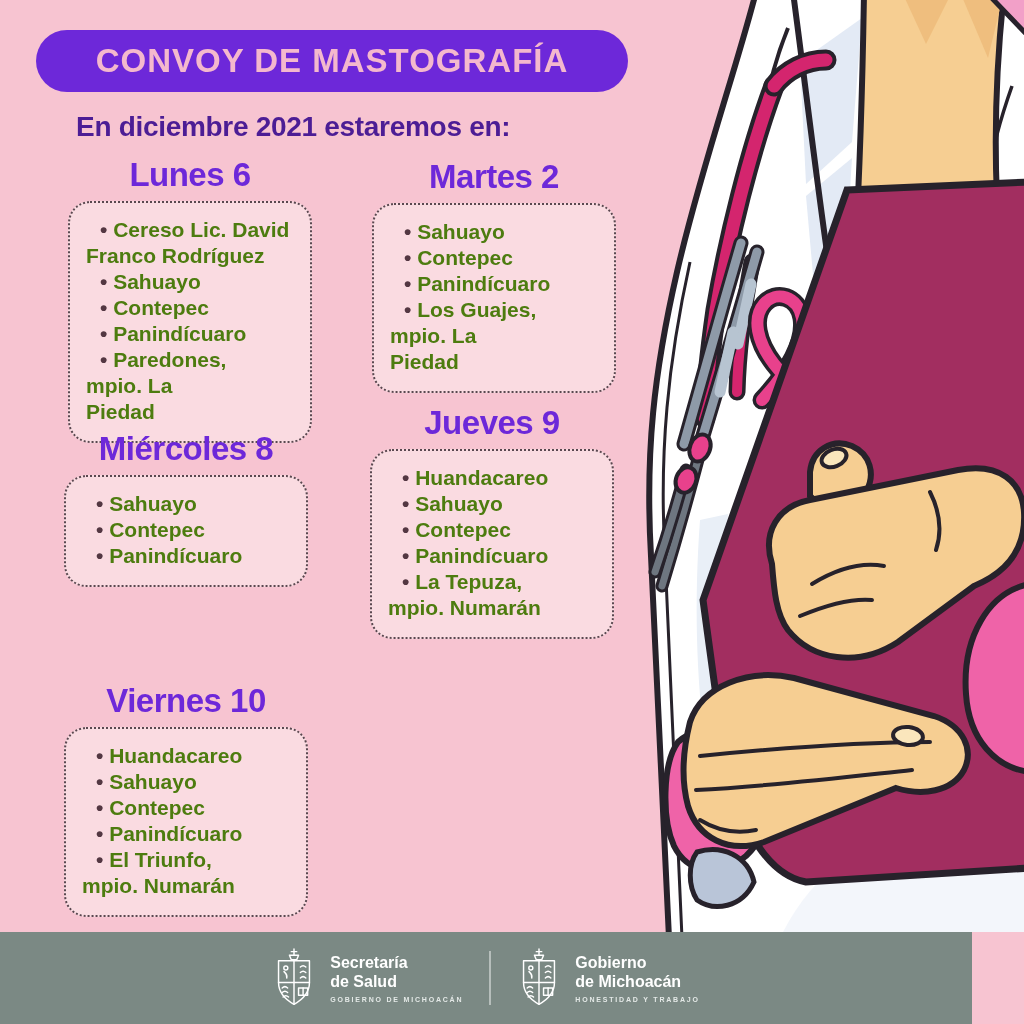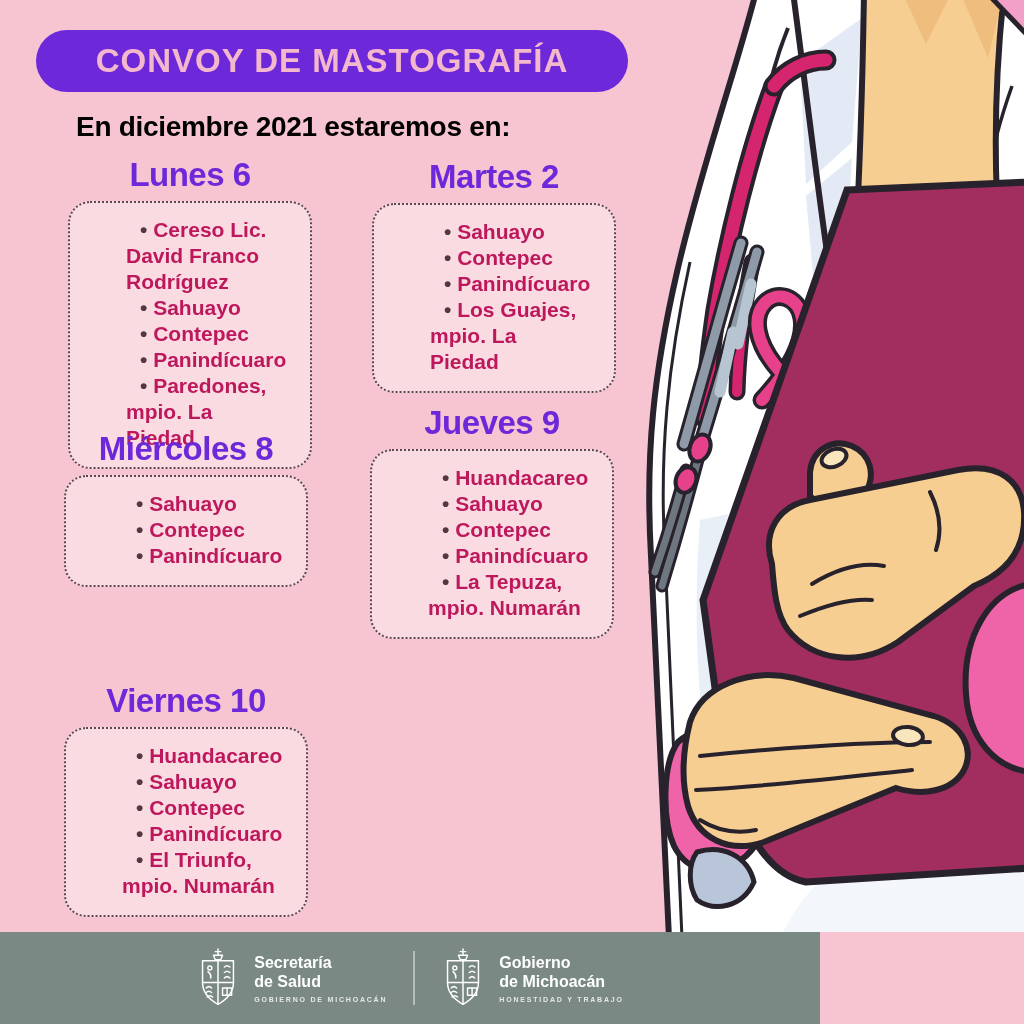--- a/index.html
+++ b/index.html
@@ -11,48 +11,48 @@
   .title-pill{
     position:absolute;left:36px;top:30px;width:592px;height:62px;
     background:#6d28d9;border-radius:34px;
     display:flex;align-items:center;justify-content:center;
   }
   .title-pill span{
     color:#F4B8CD;font-size:33px;font-weight:bold;letter-spacing:1px;white-space:nowrap;
   }
   .subtitle{
     position:absolute;left:76px;top:111px;
-    font-size:28px;font-weight:bold;color:#000000;letter-spacing:-0.3px;white-space:nowrap;
+    font-size:28px;font-weight:bold;color:#4c1d95;letter-spacing:-0.3px;white-space:nowrap;
   }
   
   .day-card{position:absolute;}
   .day-card h2{
     margin:0 0 7px 0;text-align:center;
     font-size:33px;font-weight:bold;color:#6d28d9;letter-spacing:-0.5px;
   }
   .day-box{
     background:#FADBE1;border:2.5px dotted #5A4850;border-radius:22px;
     padding:14px 14px 16px 16px;width:210px;
   }
   .loc-item{
-    font-size:21px;font-weight:bold;color:#be185d;
-    line-height:26px;text-indent:14px;margin-left:40px;
+    font-size:21px;font-weight:bold;color:#4d7c0f;
+    line-height:26px;text-indent:14px;
   }
   .loc-item::before{content:"\2022\00a0";color:#533742;}
   .loc-item:last-child{max-width:158px;}
   #card-lunes{left:68px;top:156px;}
   #card-martes{left:372px;top:158px;}
   #card-miercoles{left:64px;top:430px;}
   #card-jueves{left:370px;top:404px;}
   #card-viernes{left:64px;top:682px;}
   
   .illus{position:absolute;left:620px;top:0;width:404px;height:932px;}
   
   .footer{
-    position:absolute;left:0;top:932px;width:820px;height:92px;background:#7B8984;
+    position:absolute;left:0;top:932px;width:972px;height:92px;background:#7B8984;
     display:flex;align-items:center;justify-content:center;gap:26px;
   }
   .logo{display:flex;align-items:center;gap:14px;}
   .logo-text .l1,.logo-text .l2{color:#FFFFFF;font-size:16px;font-weight:bold;line-height:19px;}
   .logo-text .sub{
     color:#E4E9E7;font-size:7px;font-weight:bold;letter-spacing:1.8px;margin-top:5px;white-space:nowrap;
   }
   .logo-divider{width:2px;height:54px;background:rgba(255,255,255,0.45);}
   .shield{width:44px;height:60px;flex:0 0 auto;}
 </style>

